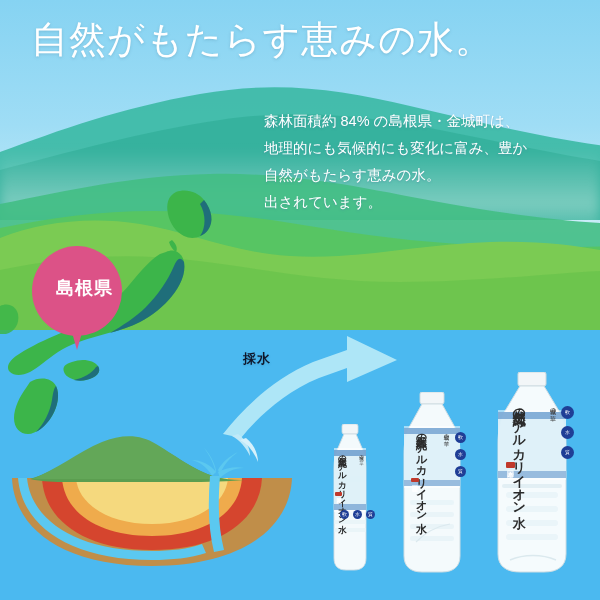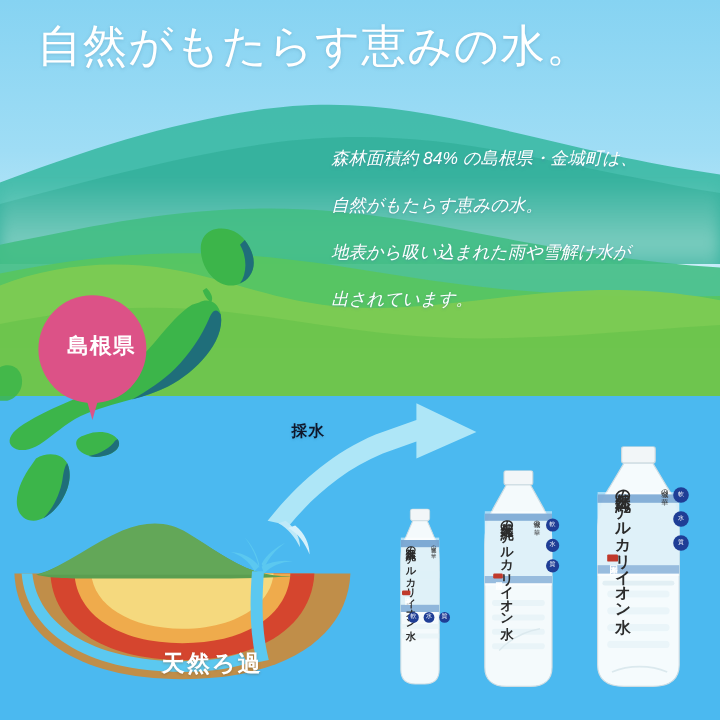--- a/index.html
+++ b/index.html
@@ -32,21 +32,21 @@
     text-shadow:0 1px 3px rgba(90,150,180,.45);
     white-space:nowrap;
   }
 
   
   .copy{
     position:absolute;left:264px;top:108px;width:330px;
     color:#ffffff;font-size:14.5px;line-height:1.86;
     text-shadow:0 1px 2px rgba(70,130,160,.5);
   }
-  .copy p{margin:12px;font-style:italic;}
+  .copy p{margin:0;}
 
   
   .mapwrap{position:absolute;left:0px;top:186px;width:250px;height:270px;}
   .mapwrap svg{display:block;}
 
   
   .pin{position:absolute;left:32px;top:246px;width:96px;height:104px;}
   .pin-bubble{
     position:absolute;left:0;top:0;width:90px;height:90px;border-radius:50%;
     background:#DC5287;
@@ -148,22 +148,22 @@
         <path d="M0,30 C40,14 90,8 140,16 C190,24 230,44 290,48 C360,52 420,36 490,34 C550,32 590,40 620,46 L620,130 L0,130 Z" fill="#7DCB52" opacity="0.95"></path>
         <path d="M0,62 C60,50 120,44 190,52 C260,60 320,74 400,74 C480,74 560,64 620,62 L620,130 L0,130 Z" fill="#6CC44C" opacity="0.9"></path>
       </svg>
     </div>
   </div>
 
   <div class="title">自然がもたらす恵みの水。</div>
 
   <div class="copy">
     <p>森林面積約 84% の島根県・金城町は、</p>
+    <p>地理的にも気候的にも変化に富み、豊か</p>
     <p>自然がもたらす恵みの水。</p>
-    <p>地表から吸い込まれた雨や雪解け水が</p>
     <p>出されています。</p>
   </div>
 
   <div class="mapwrap">
     <svg width="250" height="270" viewBox="0 0 250 270">
       <g>
 
         <path d="M176,6 C186,2 198,6 204,14 C212,24 214,36 208,44 C202,52 192,54 184,50
                  C176,46 170,38 168,28 C166,18 168,10 176,6 Z" fill="#3CB54A"></path>
         <path d="M204,14 C212,24 214,36 208,44 C206,47 203,49 200,50 C206,42 206,28 200,18 Z" fill="#1F6E7A"></path>
@@ -233,21 +233,20 @@
       <g fill="#5BC8F0">
         <path d="M214,40 C208,32 198,28 190,28 C198,30 206,36 210,44 Z"></path>
         <path d="M214,38 C212,30 208,22 202,16 C208,24 212,32 214,42 Z"></path>
         <path d="M216,38 C220,30 228,24 236,20 C228,26 222,32 218,42 Z"></path>
         <path d="M216,40 C224,36 234,34 242,36 C232,36 224,40 218,46 Z"></path>
       </g>
       <path d="M236,2 C244,8 248,16 248,24 C244,16 238,8 230,4 Z" fill="#BFE9F8"></path>
       <path d="M244,6 C252,12 256,22 256,30 C252,20 246,12 238,8 Z" fill="#D6F1FB"></path>
     </svg>
   </div>
-  <div class="cross-label">天然ろ過</div>
 
   <div class="bottle b-small">
     <svg width="56" height="148" viewBox="0 0 56 148">
       <rect x="20" y="0" width="16" height="10" rx="2" fill="#f2f6f8" stroke="#cdd9de" stroke-width="0.8"></rect>
       <path d="M22,10 L34,10 L40,24 C44,32 44,40 44,48 L44,134
                C44,142 40,146 32,146 L24,146 C16,146 12,142 12,134
                L12,48 C12,40 12,32 16,24 Z" fill="#f4fafc" stroke="#cfdde3" stroke-width="0.9"></path>
       <rect x="12" y="52" width="32" height="6" fill="#e6f2f6" opacity="0.8"></rect>
       <rect x="12" y="96" width="32" height="4" fill="#e6f2f6" opacity="0.7"></rect>
       <rect x="12" y="104" width="32" height="4" fill="#e6f2f6" opacity="0.7"></rect>

